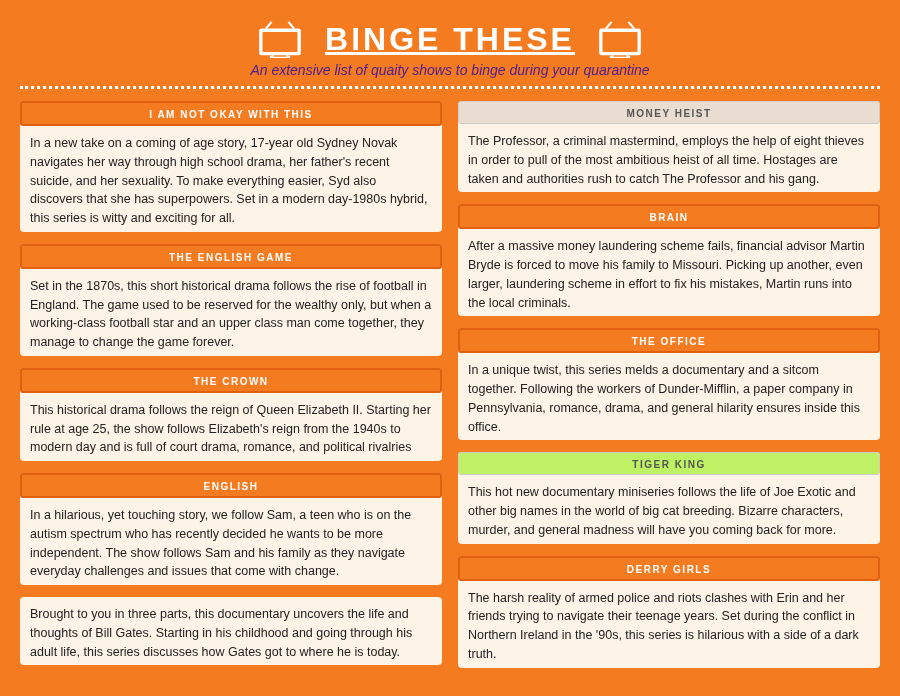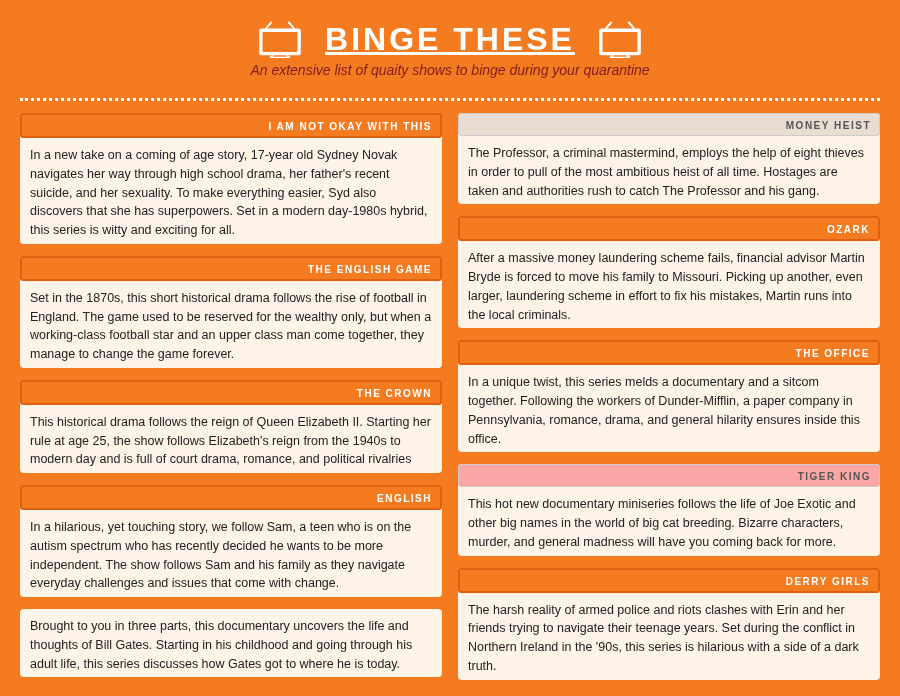--- a/index.html
+++ b/index.html
@@ -35,24 +35,24 @@
       text-decoration: underline;
     }
 
     .tv-icon {
       width: 50px;
       height: 38px;
     }
 
     .subtitle {
       text-align: center;
-      color: #7f1d1d;
+      color: #4c1d95;
       font-size: 14px;
       font-style: italic;
-      margin-bottom: 20px;
+      margin-bottom: 8px;
     }
 
     
     .dotted-divider {
       border: none;
       border-top: 3px dotted white;
       margin: 6px 0 12px 0;
     }
 
     
@@ -70,21 +70,21 @@
 
     
     .show-card {
       background-color: #fdf3e7;
       border-radius: 4px;
       padding: 0;
     }
 
     .show-title-bar {
       background-color: #f47b20;
-      text-align: right;
+      text-align: center;
       padding: 3px 8px;
       border: 2px solid #e06010;
       border-radius: 3px;
       margin: 0;
     }
 
     .show-title-text {
       font-size: 10px;
       font-weight: bold;
       letter-spacing: 1.5px;
@@ -173,34 +173,34 @@
 
       <div class="show-card">
         <div class="show-title-bar" style="background-color: #e8ddd0; border: 1px solid #ccc;">
           <span class="show-title-text" style="color: #555;">MONEY HEIST</span>
         </div>
         <p class="show-description">The Professor, a criminal mastermind, employs the help of eight thieves in order to pull of the most ambitious heist of all time. Hostages are taken and authorities rush to catch The Professor and his gang.</p>
       </div>
 
       <div class="show-card">
         <div class="show-title-bar">
-          <span class="show-title-text">OZARK</span>
+          <span class="show-title-text">BRAIN</span>
         </div>
         <p class="show-description">After a massive money laundering scheme fails, financial advisor Martin Bryde is forced to move his family to Missouri. Picking up another, even larger, laundering scheme in effort to fix his mistakes, Martin runs into the local criminals.</p>
       </div>
 
       <div class="show-card">
         <div class="show-title-bar">
           <span class="show-title-text">THE OFFICE</span>
         </div>
         <p class="show-description">In a unique twist, this series melds a documentary and a sitcom together. Following the workers of Dunder-Mifflin, a paper company in Pennsylvania, romance, drama, and general hilarity ensures inside this office.</p>
       </div>
 
       <div class="show-card">
-        <div class="show-title-bar" style="background-color: #fca5a5; border: 1px solid #ccc;">
+        <div class="show-title-bar" style="background-color: #bef264; border: 1px solid #ccc;">
           <span class="show-title-text" style="color: #555;">TIGER KING</span>
         </div>
         <p class="show-description">This hot new documentary miniseries follows the life of Joe Exotic and other big names in the world of big cat breeding. Bizarre characters, murder, and general madness will have you coming back for more.</p>
       </div>
 
       <div class="show-card">
         <div class="show-title-bar">
           <span class="show-title-text">DERRY GIRLS</span>
         </div>
         <p class="show-description">The harsh reality of armed police and riots clashes with Erin and her friends trying to navigate their teenage years. Set during the conflict in Northern Ireland in the '90s, this series is hilarious with a side of a dark truth.</p>

